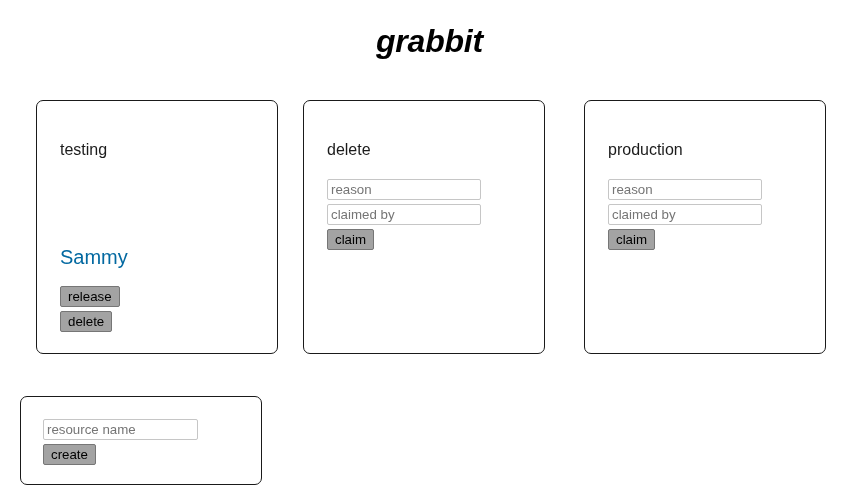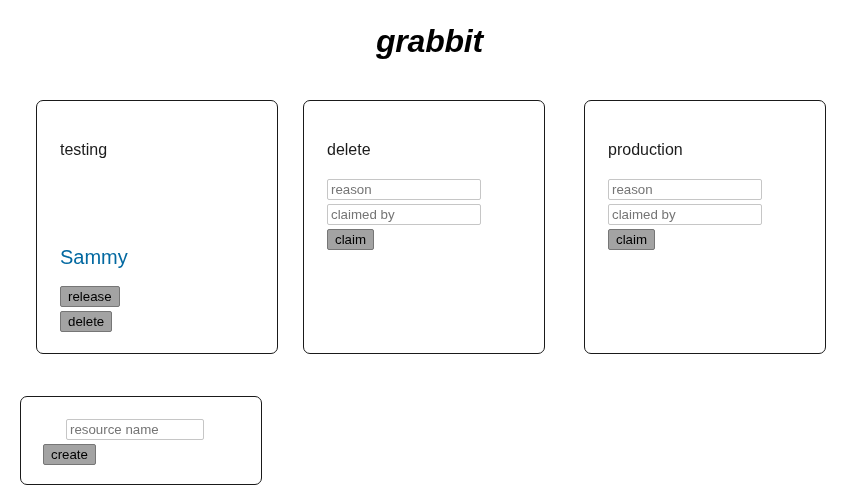--- a/index.html
+++ b/index.html
@@ -123,22 +123,21 @@
     font-family: "Liberation Sans", sans-serif;
     font-size: 13.3px;
     line-height: 17px;
     color: #000000;
     background: #ffffff;
     border: 1px solid #c6c6c6;
     border-radius: 2px;
     outline: none;
   }
   input.txt.wide {
-    width: 138px;
-    margin-left: 23px;
+    width: 155px;
   }
   input.txt::placeholder {
     color: #757575;
     opacity: 1;
   }
 
   button.btn {
     box-sizing: border-box;
     font-family: "Liberation Sans", sans-serif;
     font-size: 13.3px;

